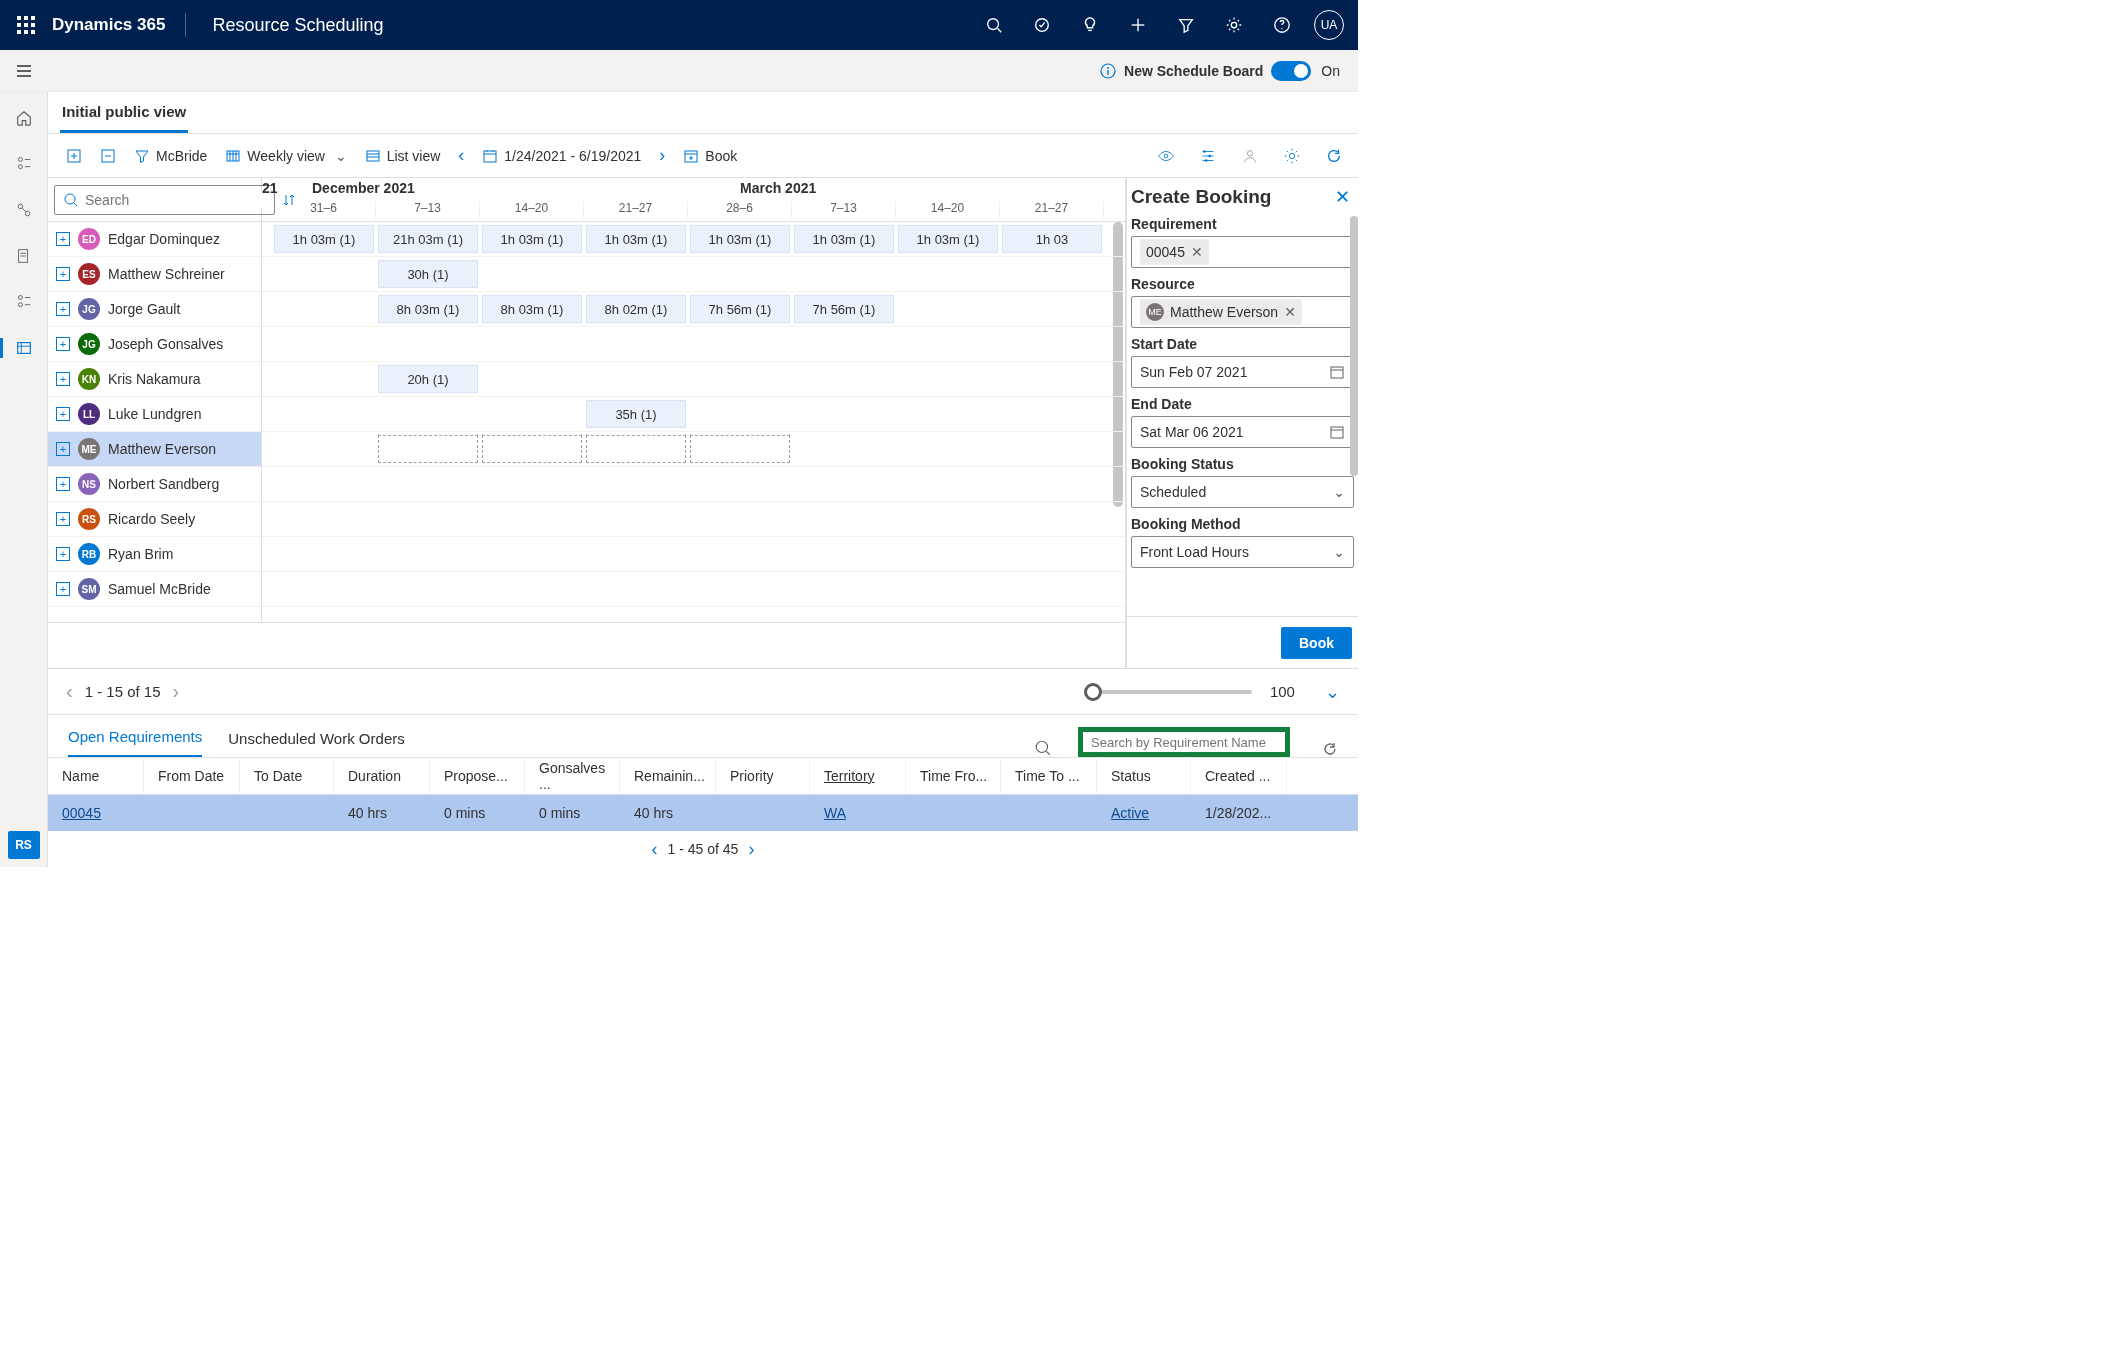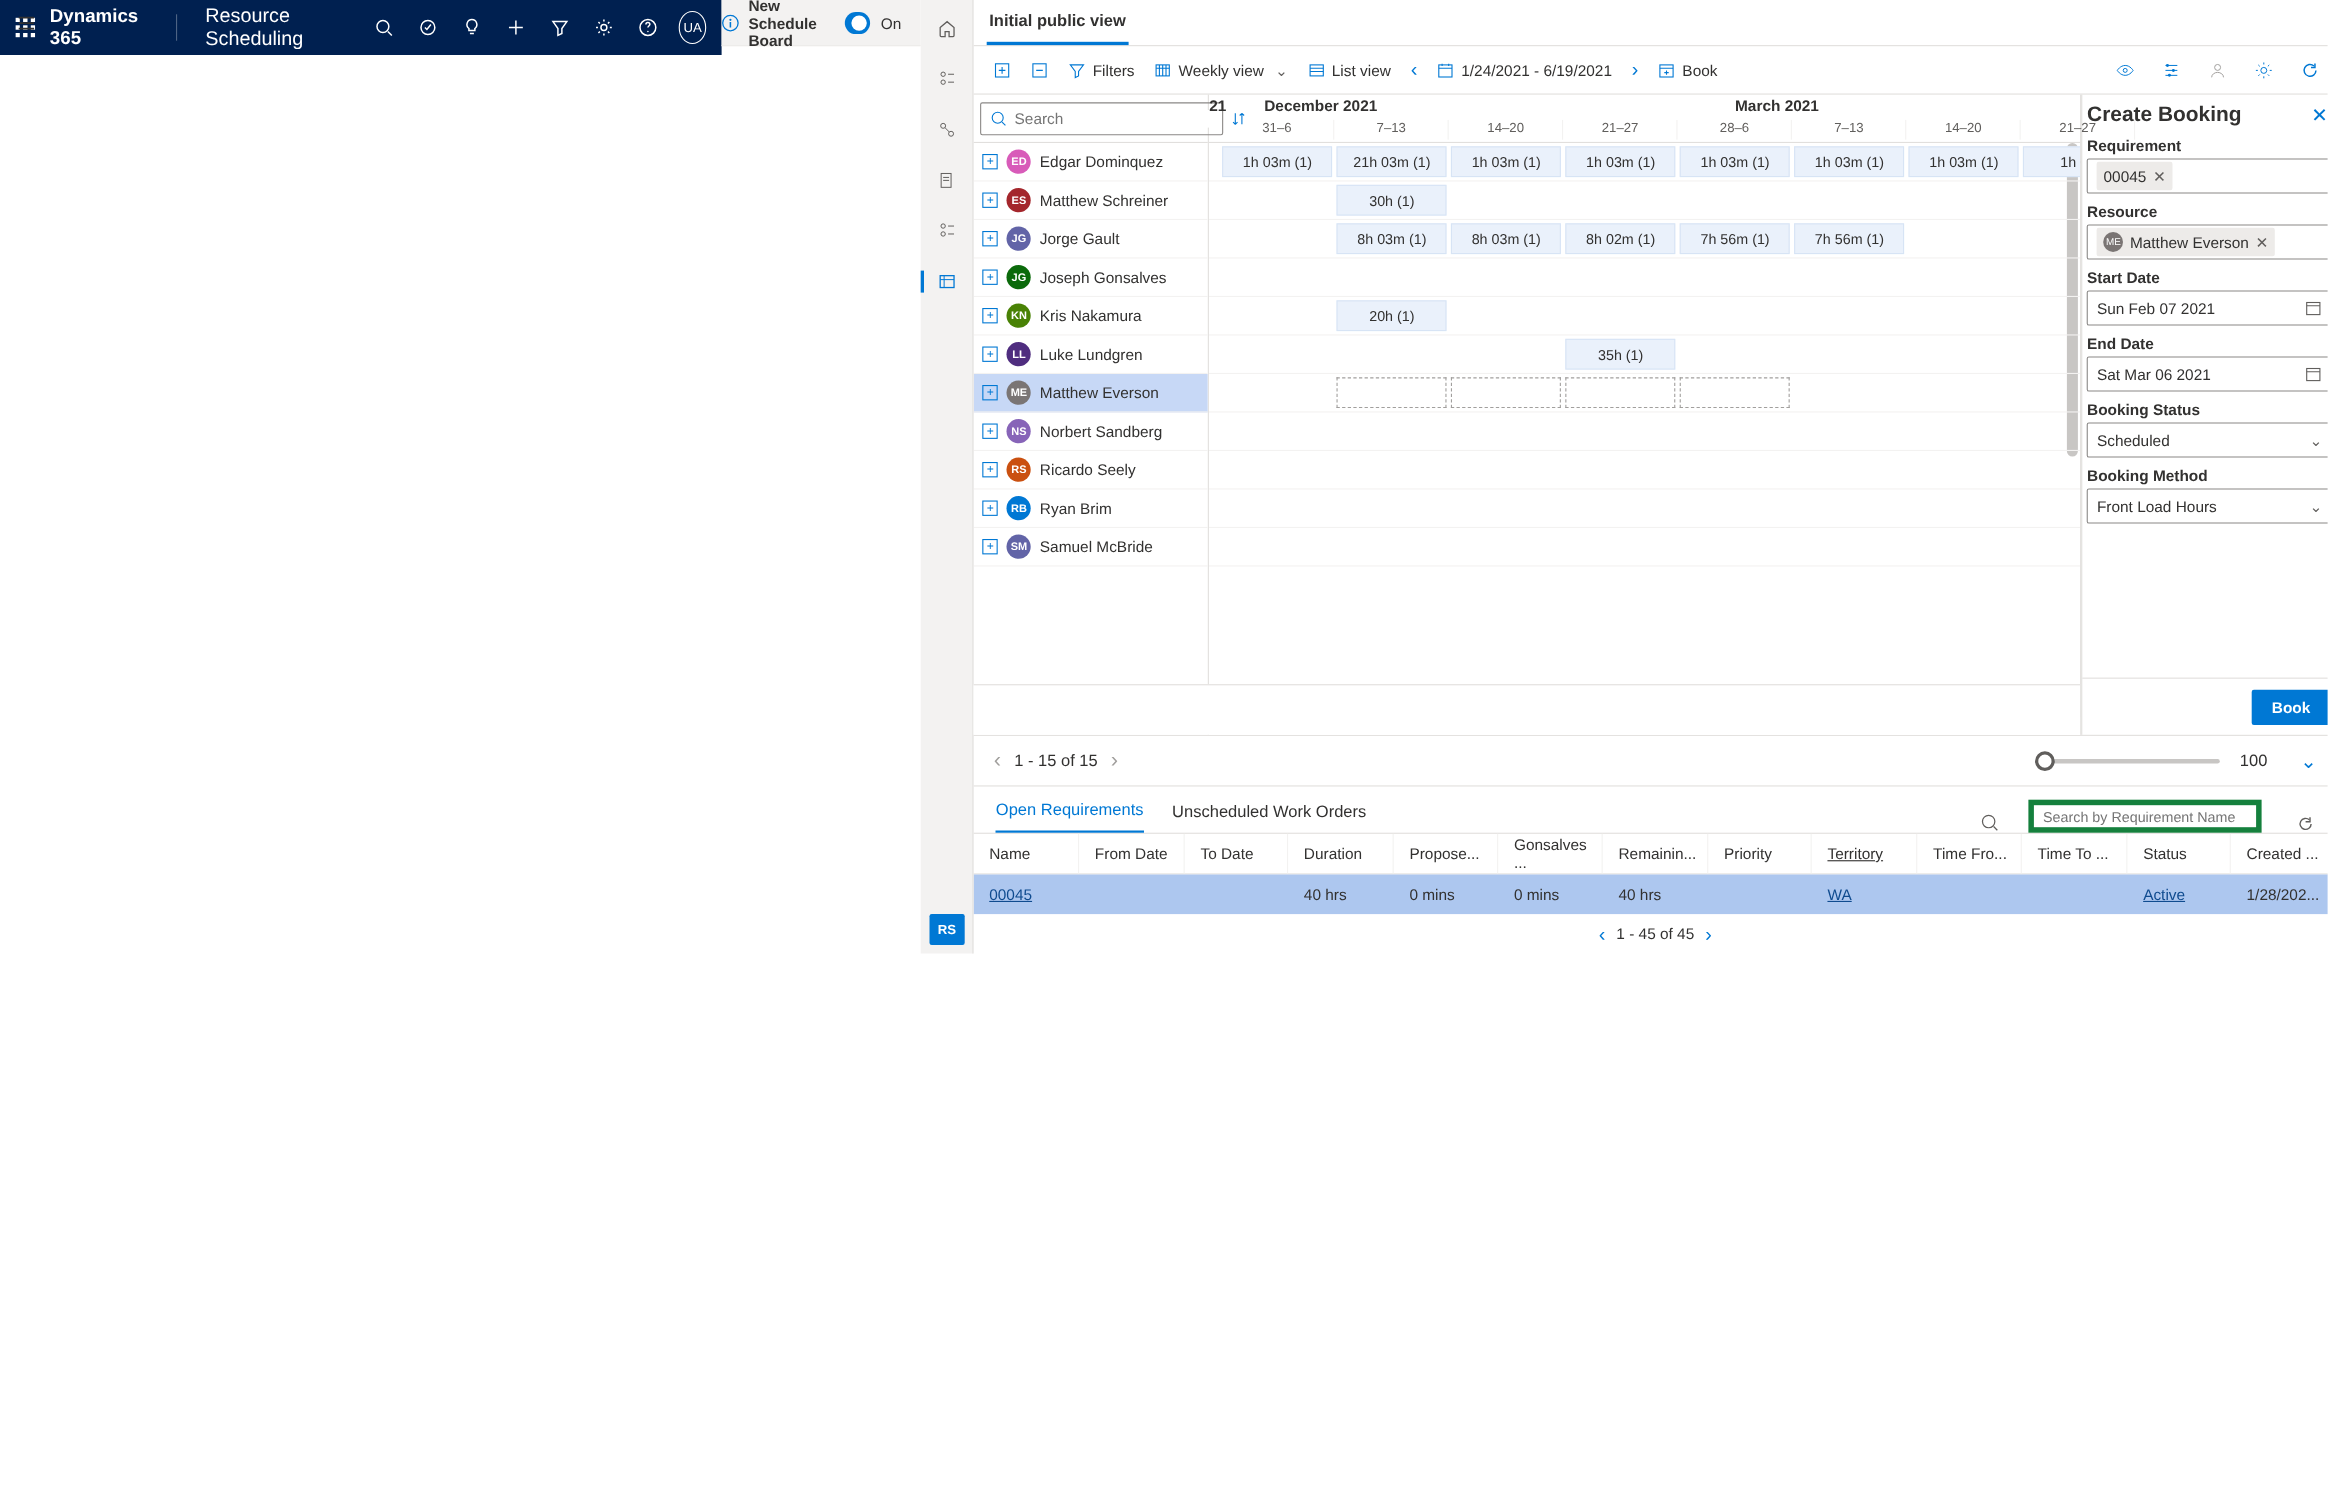--- a/index.html
+++ b/index.html
@@ -1,17 +1,17 @@
 <!DOCTYPE html>
 <html><head>
 <meta charset="utf-8">
 <style>
 *{box-sizing:border-box;margin:0;padding:0;font-family:"Segoe UI",Arial,sans-serif;}
 body{background:#fff;color:#323130;overflow:hidden;}
-.app{width:1358px;height:867px;display:flex;flex-direction:row;position:relative;}
+.app{width:1358px;height:867px;display:flex;flex-direction:column;position:relative;}
 .topbar{height:50px;background:#002050;color:#fff;display:flex;align-items:center;padding:0 6px;}
 .waffle{width:40px;height:50px;display:flex;align-items:center;justify-content:center;cursor:pointer;}
 .waffle svg{width:18px;height:18px;}
 .brand{font-size:17px;font-weight:600;margin-left:6px;margin-right:18px;}
 .vdiv{width:1px;height:24px;background:rgba(255,255,255,0.3);margin:0 2px;}
 .subtitle{font-size:18px;margin-left:24px;}
 .topbar-spacer{flex:1;}
 .topicon{width:48px;height:50px;display:flex;align-items:center;justify-content:center;cursor:pointer;}
 .topicon svg{width:18px;height:18px;stroke:#fff;fill:none;stroke-width:1.5;}
 .avatar-top{width:30px;height:30px;border:1px solid #fff;border-radius:50%;display:flex;align-items:center;justify-content:center;font-size:12px;margin:0 8px;}
@@ -257,21 +257,21 @@
                 <line x1="5" y1="8" x2="11" y2="8" stroke="#0078d4"></line>
               </svg>
             </span>
           </div>
         <div class="tool-btn">
             <span class="ic">
               <svg viewBox="0 0 16 16" class="ic16">
                 <path d="M2 3h12l-4.5 6v4l-3 1.5v-5.5z" fill="none" stroke="#0078d4"></path>
               </svg>
             </span>
-            <span>Filters</span>
+            <span>McBride</span>
           </div>
         <div class="tool-btn">
             <span class="ic">
               <svg viewBox="0 0 16 16" class="ic16">
                 <rect x="2" y="3" width="12" height="10" fill="none" stroke="#0078d4"></rect>
                 <line x1="2" y1="6" x2="14" y2="6" stroke="#0078d4"></line>
                 <line x1="5" y1="3" x2="5" y2="13" stroke="#0078d4"></line>
                 <line x1="8" y1="3" x2="8" y2="13" stroke="#0078d4"></line>
                 <line x1="11" y1="3" x2="11" y2="13" stroke="#0078d4"></line>
               </svg>

